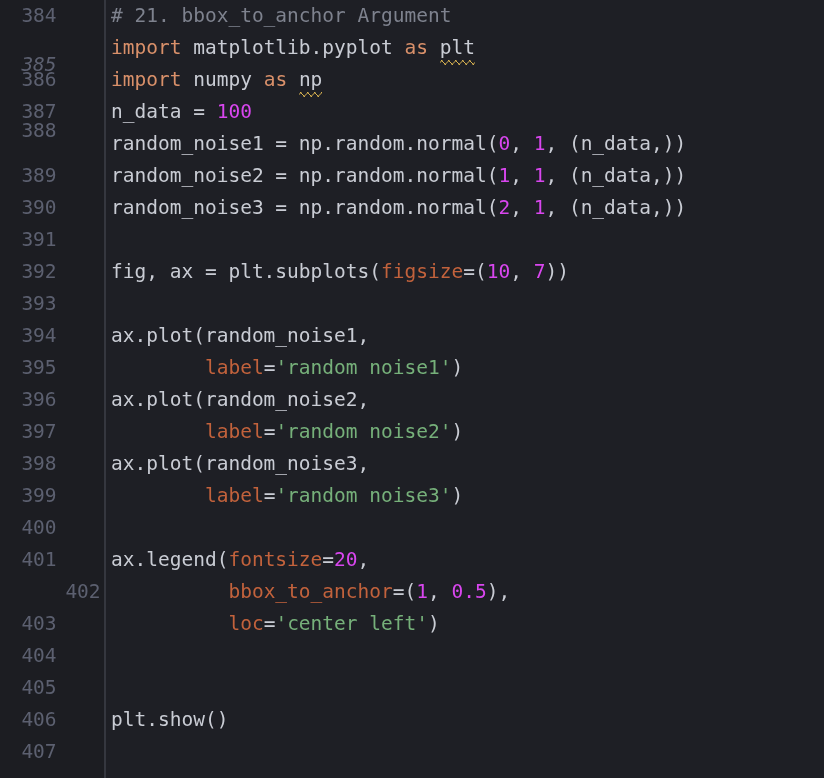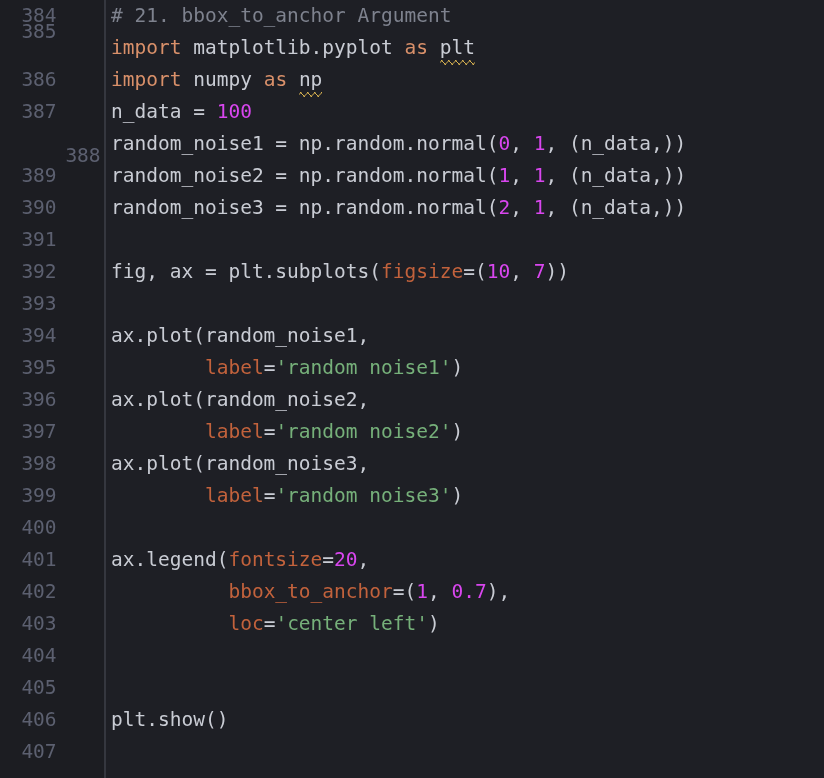--- a/index.html
+++ b/index.html
@@ -85,38 +85,38 @@
     background-repeat: repeat-x;
     background-position: 0 0, 3.5px 0;
   }
 </style>
 </head>
 <body>
 
 <div id="editor">
   <div id="gutter">
       <div class="ln" style="top: 0px;">384</div>
-      <div class="ln" style="top: 16px;">385</div>
+      <div class="ln" style="top: 49px; font-style: italic;">385</div>
       <div class="ln" style="top: 64px;">386</div>
       <div class="ln" style="top: 96px;">387</div>
-      <div class="ln" style="top: 140px; padding-left: 44px;">388</div>
+      <div class="ln" style="top: 115px;">388</div>
       <div class="ln" style="top: 160px;">389</div>
       <div class="ln" style="top: 192px;">390</div>
       <div class="ln" style="top: 224px;">391</div>
       <div class="ln" style="top: 256px;">392</div>
       <div class="ln" style="top: 288px;">393</div>
       <div class="ln" style="top: 320px;">394</div>
       <div class="ln" style="top: 352px;">395</div>
       <div class="ln" style="top: 384px;">396</div>
       <div class="ln" style="top: 416px;">397</div>
       <div class="ln" style="top: 448px;">398</div>
       <div class="ln" style="top: 480px;">399</div>
       <div class="ln" style="top: 512px;">400</div>
       <div class="ln" style="top: 544px;">401</div>
-      <div class="ln" style="top: 576px;">402</div>
+      <div class="ln" style="top: 576px; margin-left: 44px;">402</div>
       <div class="ln" style="top: 608px;">403</div>
       <div class="ln" style="top: 640px;">404</div>
       <div class="ln" style="top: 672px;">405</div>
       <div class="ln" style="top: 704px;">406</div>
       <div class="ln" style="top: 736px;">407</div>
     </div>
   <div id="gutter-divider"></div>
   <div id="code">
       <div class="cl" style="top: 0px;"><span class="tok-comment"># 21. bbox_to_anchor Argument</span></div>
       <div class="cl" style="top: 64px;"><span class="tok-keyword">import</span><span class="tok-plain"> numpy </span><span class="tok-keyword">as</span><span class="tok-plain"> </span><span class="tok-plain squiggle">np</span></div>
@@ -129,19 +129,19 @@
       <div class="cl" style="top: 256px;"><span class="tok-plain">fig, ax = plt.subplots(</span><span class="tok-kwarg">figsize</span><span class="tok-plain">=(</span><span class="tok-number">10</span><span class="tok-plain">, </span><span class="tok-number">7</span><span class="tok-plain">))</span></div>
       <div class="cl" style="top: 288px;"></div>
       <div class="cl" style="top: 320px;"><span class="tok-plain">ax.plot(random_noise1,</span></div>
       <div class="cl" style="top: 352px;"><span class="tok-plain">        </span><span class="tok-kwarg">label</span><span class="tok-plain">=</span><span class="tok-string">'random noise1'</span><span class="tok-plain">)</span></div>
       <div class="cl" style="top: 384px;"><span class="tok-plain">ax.plot(random_noise2,</span></div>
       <div class="cl" style="top: 416px;"><span class="tok-plain">        </span><span class="tok-kwarg">label</span><span class="tok-plain">=</span><span class="tok-string">'random noise2'</span><span class="tok-plain">)</span></div>
       <div class="cl" style="top: 448px;"><span class="tok-plain">ax.plot(random_noise3,</span></div>
       <div class="cl" style="top: 480px;"><span class="tok-plain">        </span><span class="tok-kwarg">label</span><span class="tok-plain">=</span><span class="tok-string">'random noise3'</span><span class="tok-plain">)</span></div>
       <div class="cl" style="top: 512px;"></div>
       <div class="cl" style="top: 544px;"><span class="tok-plain">ax.legend(</span><span class="tok-kwarg">fontsize</span><span class="tok-plain">=</span><span class="tok-number">20</span><span class="tok-plain">,</span></div>
-      <div class="cl" style="top: 576px;"><span class="tok-plain">          </span><span class="tok-kwarg">bbox_to_anchor</span><span class="tok-plain">=(</span><span class="tok-number">1</span><span class="tok-plain">, </span><span class="tok-number">0.7</span><span class="tok-plain">),</span></div>
+      <div class="cl" style="top: 576px;"><span class="tok-plain">          </span><span class="tok-kwarg">bbox_to_anchor</span><span class="tok-plain">=(</span><span class="tok-number">1</span><span class="tok-plain">, </span><span class="tok-number">0.5</span><span class="tok-plain">),</span></div>
       <div class="cl" style="top: 608px;"><span class="tok-plain">          </span><span class="tok-kwarg">loc</span><span class="tok-plain">=</span><span class="tok-string">'center left'</span><span class="tok-plain">)</span></div>
       <div class="cl" style="top: 640px;"></div>
       <div class="cl" style="top: 704px;"><span class="tok-plain">plt.show()</span></div>
       <div class="cl" style="top: 736px;"></div>
     </div>
 </div>
 
 </body></html>

